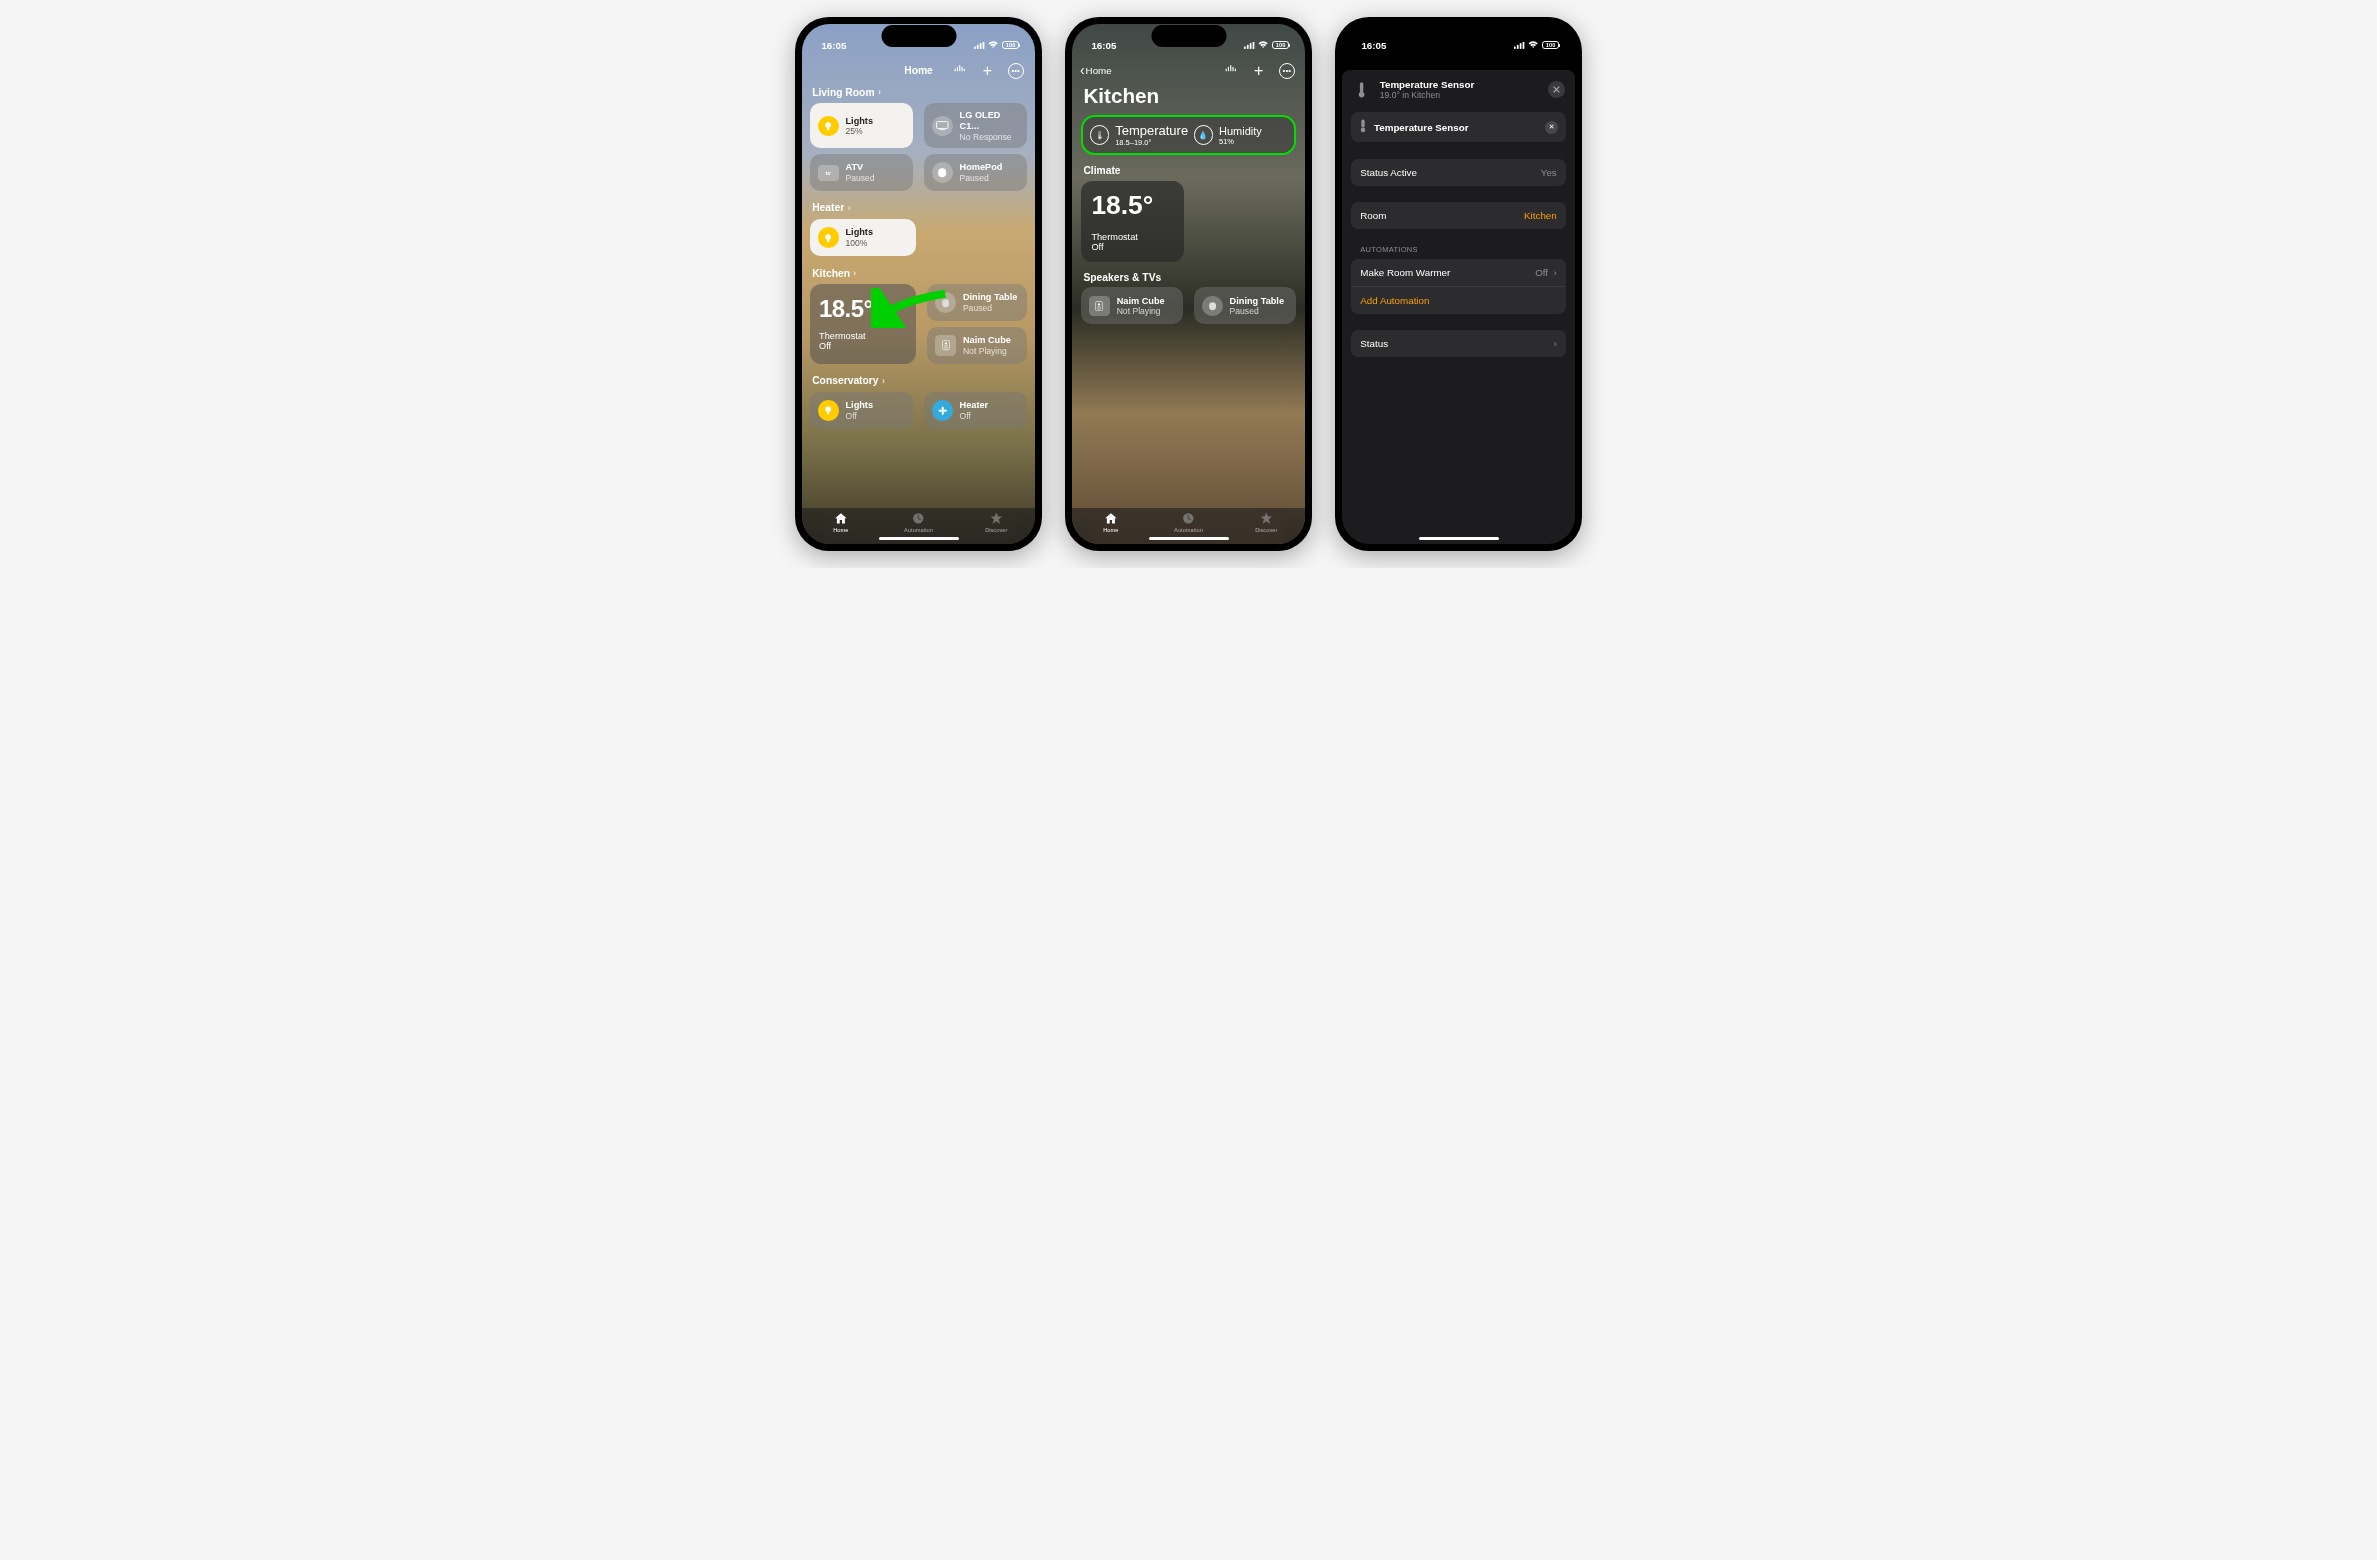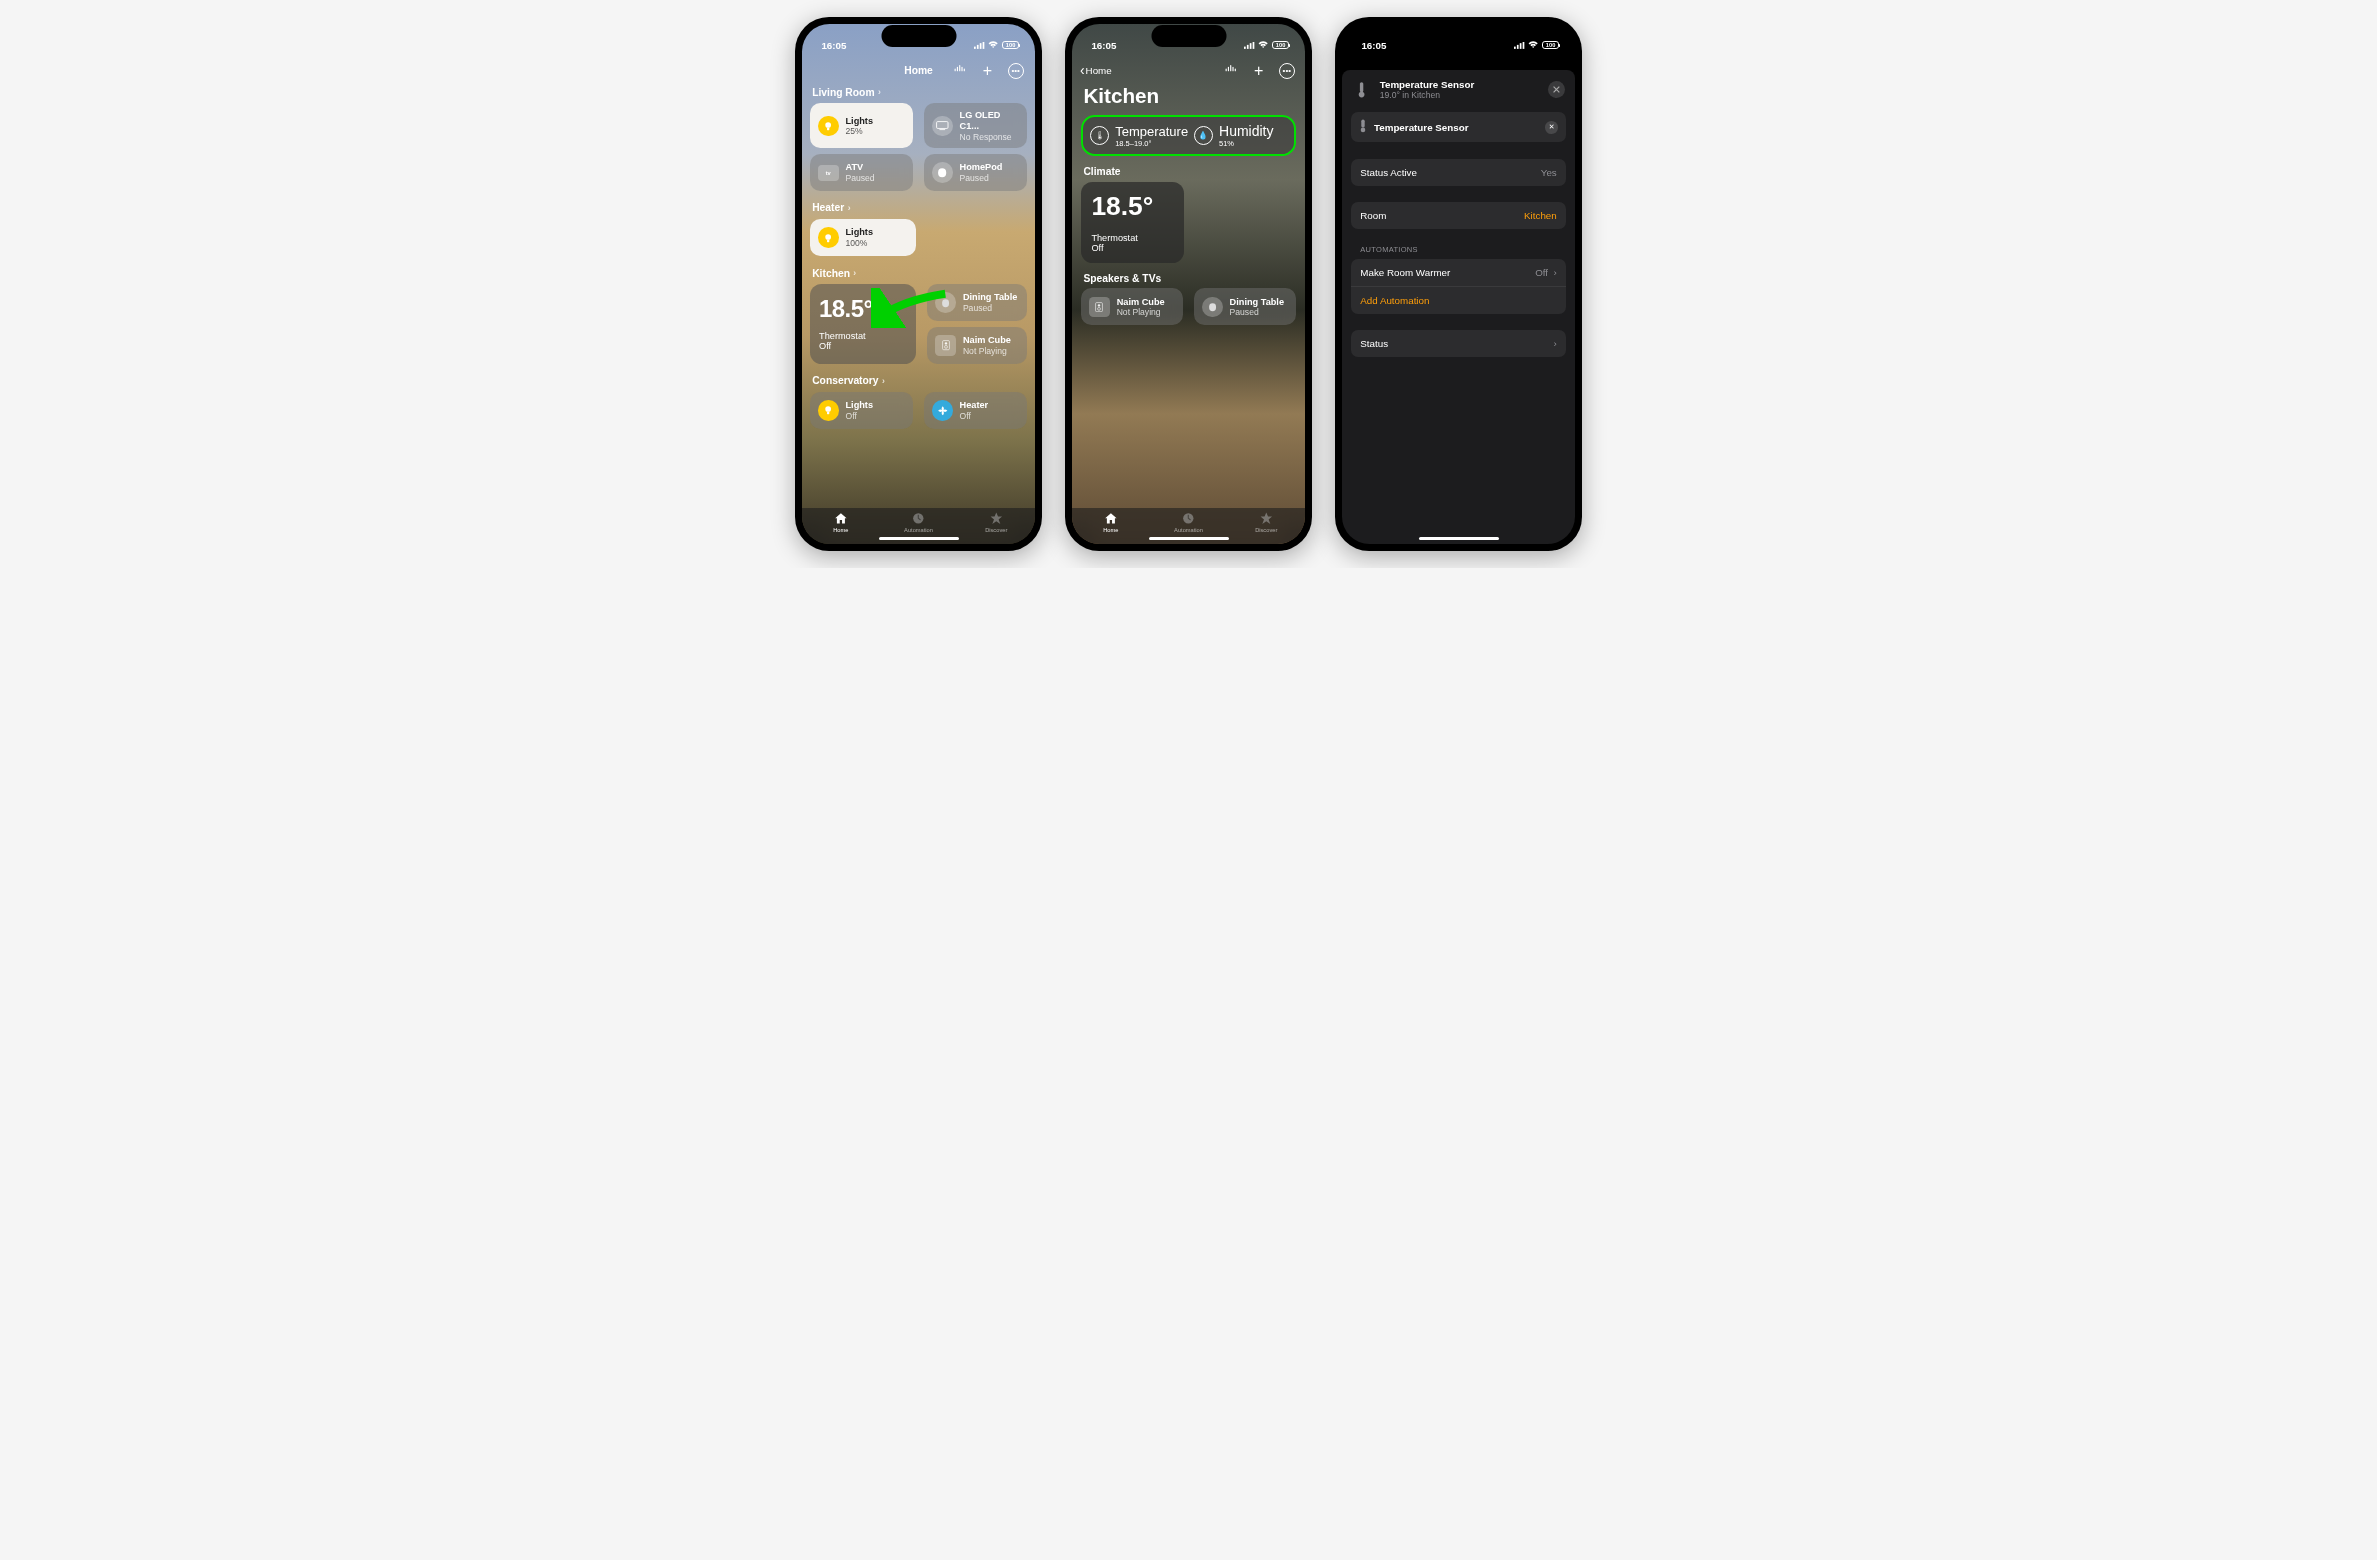--- a/index.html
+++ b/index.html
@@ -427,21 +427,21 @@
       <div class="sensor">
         <div class="ring">🌡</div>
         <div>
             <div class="ttl" style="font-size:13px">Temperature</div>
             <div class="sub" style="font-size:7.5px">18.5–19.0°</div>
           </div>
       </div>
       <div class="sensor">
         <div class="ring">💧</div>
         <div>
-            <div class="ttl" style="font-size:14px">Humidity</div>
+            <div class="ttl" style="font-size:11px">Humidity</div>
             <div class="sub" style="font-size:7.5px">51%</div>
           </div>
       </div>
     </div>
 
     <div class="section-label">Climate</div>
     <div class="climate-big">
       <div class="big-temp2">18.5°</div>
       <div style="height:11.5px"></div>
       <div class="ttl">Thermostat</div>

